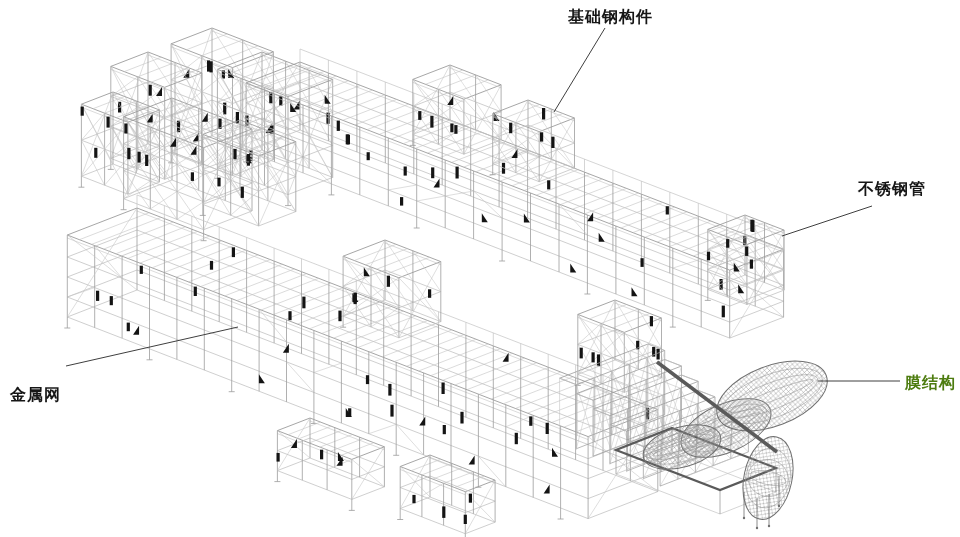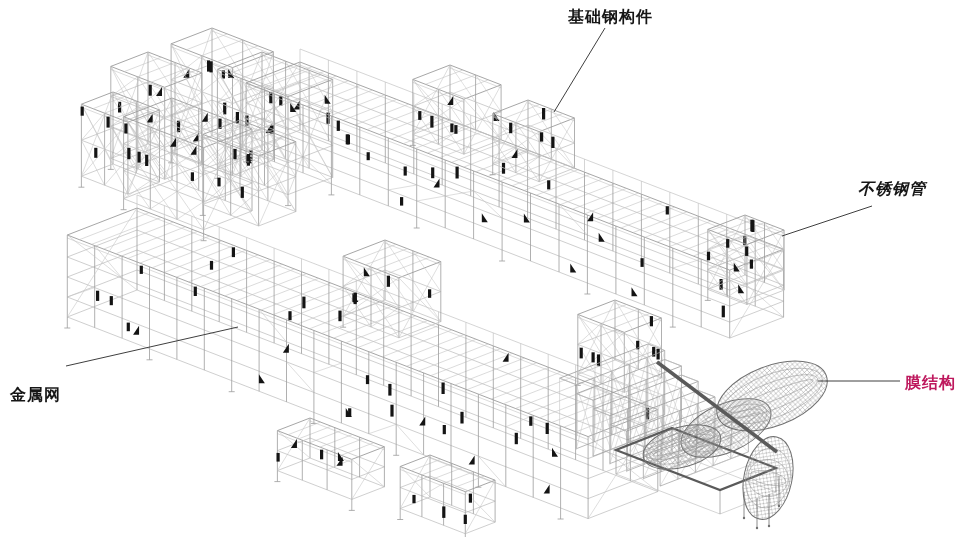--- a/index.html
+++ b/index.html
@@ -1310,16 +1310,16 @@
       </g>
     <g id="g-leaders">
         <line x1="605.0" y1="28.0" x2="554.0" y2="112.0" stroke="#3f3f3f" stroke-width="1"></line>
         <line x1="872.0" y1="206.0" x2="782.0" y2="236.0" stroke="#3f3f3f" stroke-width="1"></line>
         <line x1="66.0" y1="366.0" x2="238.0" y2="327.0" stroke="#3f3f3f" stroke-width="1"></line>
         <line x1="900.0" y1="381.0" x2="818.0" y2="381.0" stroke="#3f3f3f" stroke-width="1"></line>
       </g>
   </svg>
 
   <div class="label" style="left: 568px; top: 8px; color: rgb(22, 22, 22);">基础钢构件</div>
-  <div class="label" style="left: 858px; top: 180px; color: rgb(22, 22, 22); font-style: italic;">不锈钢管</div>
+  <div class="label" style="left: 858px; top: 180px; color: rgb(22, 22, 22);">不锈钢管</div>
   <div class="label" style="left: 10px; top: 386px; color: rgb(22, 22, 22);">金属网</div>
-  <div class="label" style="left: 905px; top: 374px; color: #be185d;">膜结构</div>
+  <div class="label" style="left: 905px; top: 374px; color: #4d7c0f;">膜结构</div>
 </div>
 
 </body></html>

